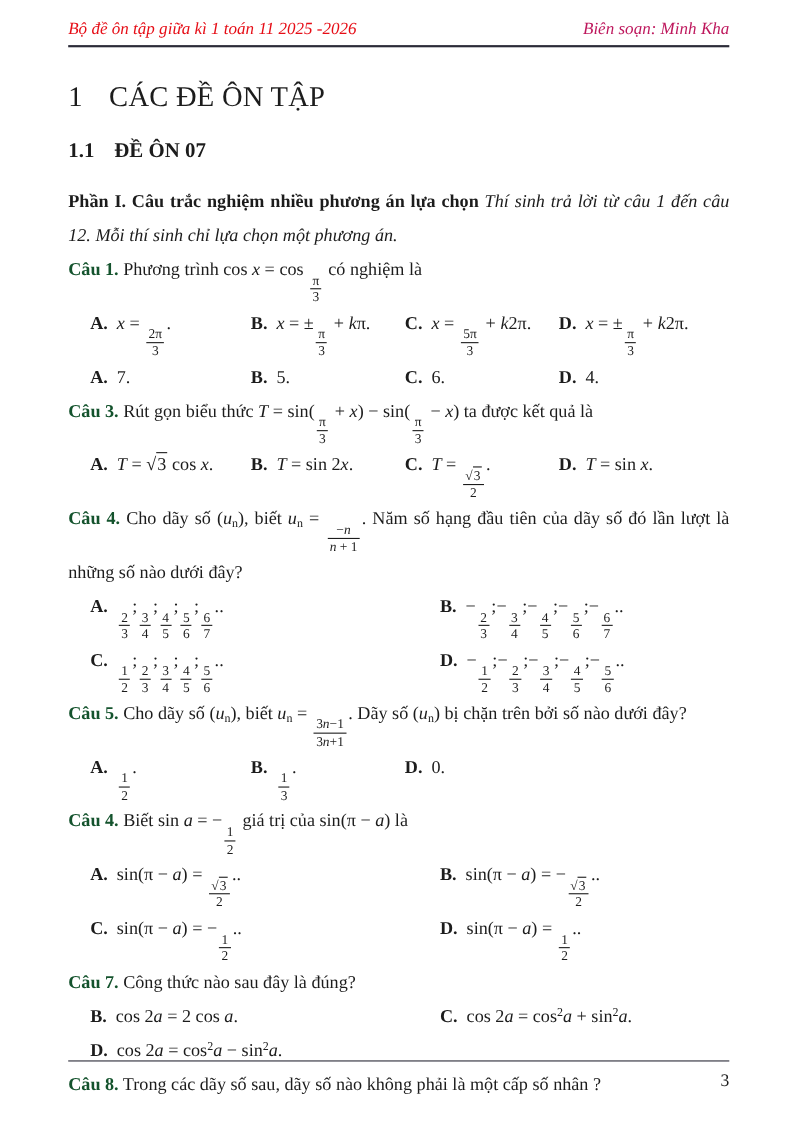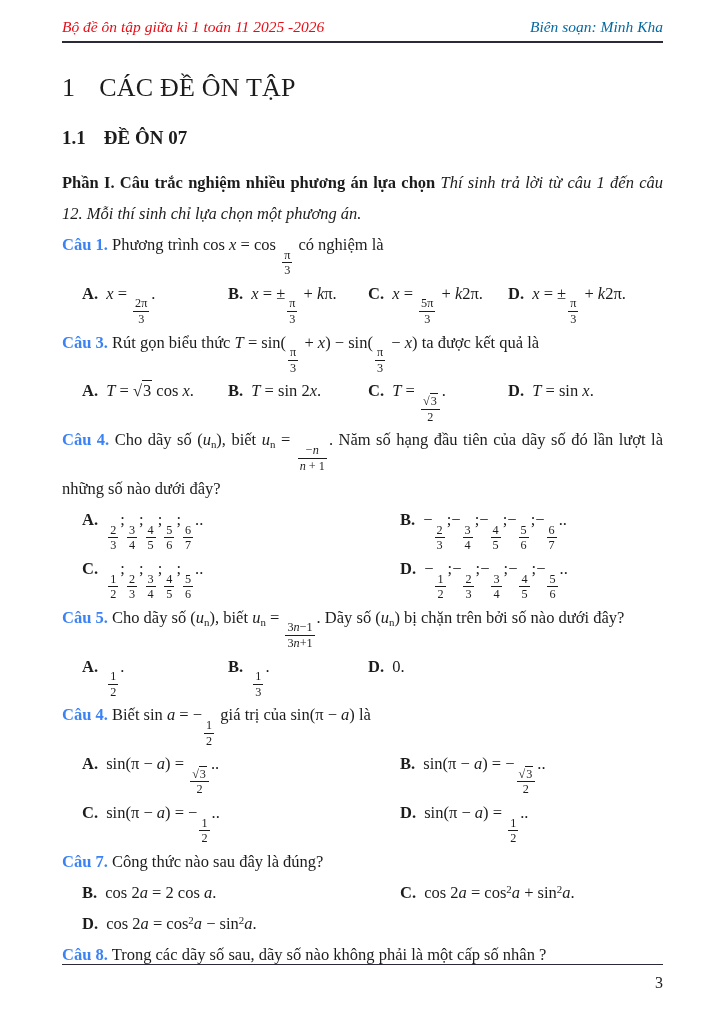--- a/index.html
+++ b/index.html
@@ -9,38 +9,38 @@
     color:#1c1c1c; font-size:16.5px;
     position:relative;
   }
   .page { position:relative; width:725px; height:761px; }
   .content { padding:18px 62px 0 62px; }
 
   
   .doc-header { display:flex; justify-content:space-between; align-items:baseline;
     font-style:italic; font-size:15.5px; }
   .hdr-left  { color:#e60d16; }
-  .hdr-right { color:#0369a1; }
+  .hdr-right { color:#be185d; }
   .header-rule { border:0; border-top:2px solid #2b2b38; margin:5px 0 0 0; }
 
   
   .sec-title { margin:30px 0 0 0; font-size:26px; font-weight:normal; letter-spacing:0.2px; }
   .sec-title .sec-num { display:inline-block; margin-right:24px; }
   .subsec-title { margin:24px 0 0 0; font-size:19px; font-weight:bold; }
   .subsec-title .sec-num { display:inline-block; margin-right:18px; }
 
   
   .part-heading { margin:18px 0 0 0; line-height:31px; text-align:justify; }
   .part-heading .part-bold { font-weight:bold; }
   .part-heading .part-italic { font-style:italic; }
 
   
   .question { margin:0; }
   .q-text { margin:0; line-height:31px; text-align:justify; }
-  .q-label { font-weight:bold; color:#3b82f6; }
+  .q-label { font-weight:bold; color:#14532d; }
   .q-body { }
 
   .opts { display:grid; padding-left:20px; margin:0; }
   .opts.row4 { grid-template-columns:146px 140px 140px 1fr; }
   .opts.grid2 { grid-template-columns:318px 1fr; }
   .opt { line-height:31px; white-space:nowrap; }
   .opt-letter { font-weight:bold; padding-right:4px; }
 
   
   .mi { font-style:italic; }
@@ -102,20 +102,26 @@
                 <span class="fd">3</span>
               </span> + <span class="mi">k</span>2π.</span>
             <span class="opt"><span class="opt-letter">D.</span> <span class="mi">x</span> = ±<span class="frac">
                 <span class="fn">π</span>
                 <span class="fd">3</span>
               </span> + <span class="mi">k</span>2π.</span>
           </div>
   </section>
 
   <section class="question">
+    <div class="opts row4">
+            <span class="opt"><span class="opt-letter">A.</span> 7.</span>
+            <span class="opt"><span class="opt-letter">B.</span> 5.</span>
+            <span class="opt"><span class="opt-letter">C.</span> 6.</span>
+            <span class="opt"><span class="opt-letter">D.</span> 4.</span>
+          </div>
   </section>
 
   <section class="question">
     <p class="q-text"><span class="q-label">Câu 3.</span> <span class="q-body">Rút gọn biểu thức <span class="mi">T</span> = sin(<span class="frac">
                 <span class="fn">π</span>
                 <span class="fd">3</span>
               </span> + <span class="mi">x</span>) − sin(<span class="frac">
                 <span class="fn">π</span>
                 <span class="fd">3</span>
               </span> − <span class="mi">x</span>) ta được kết quả là</span></p>

